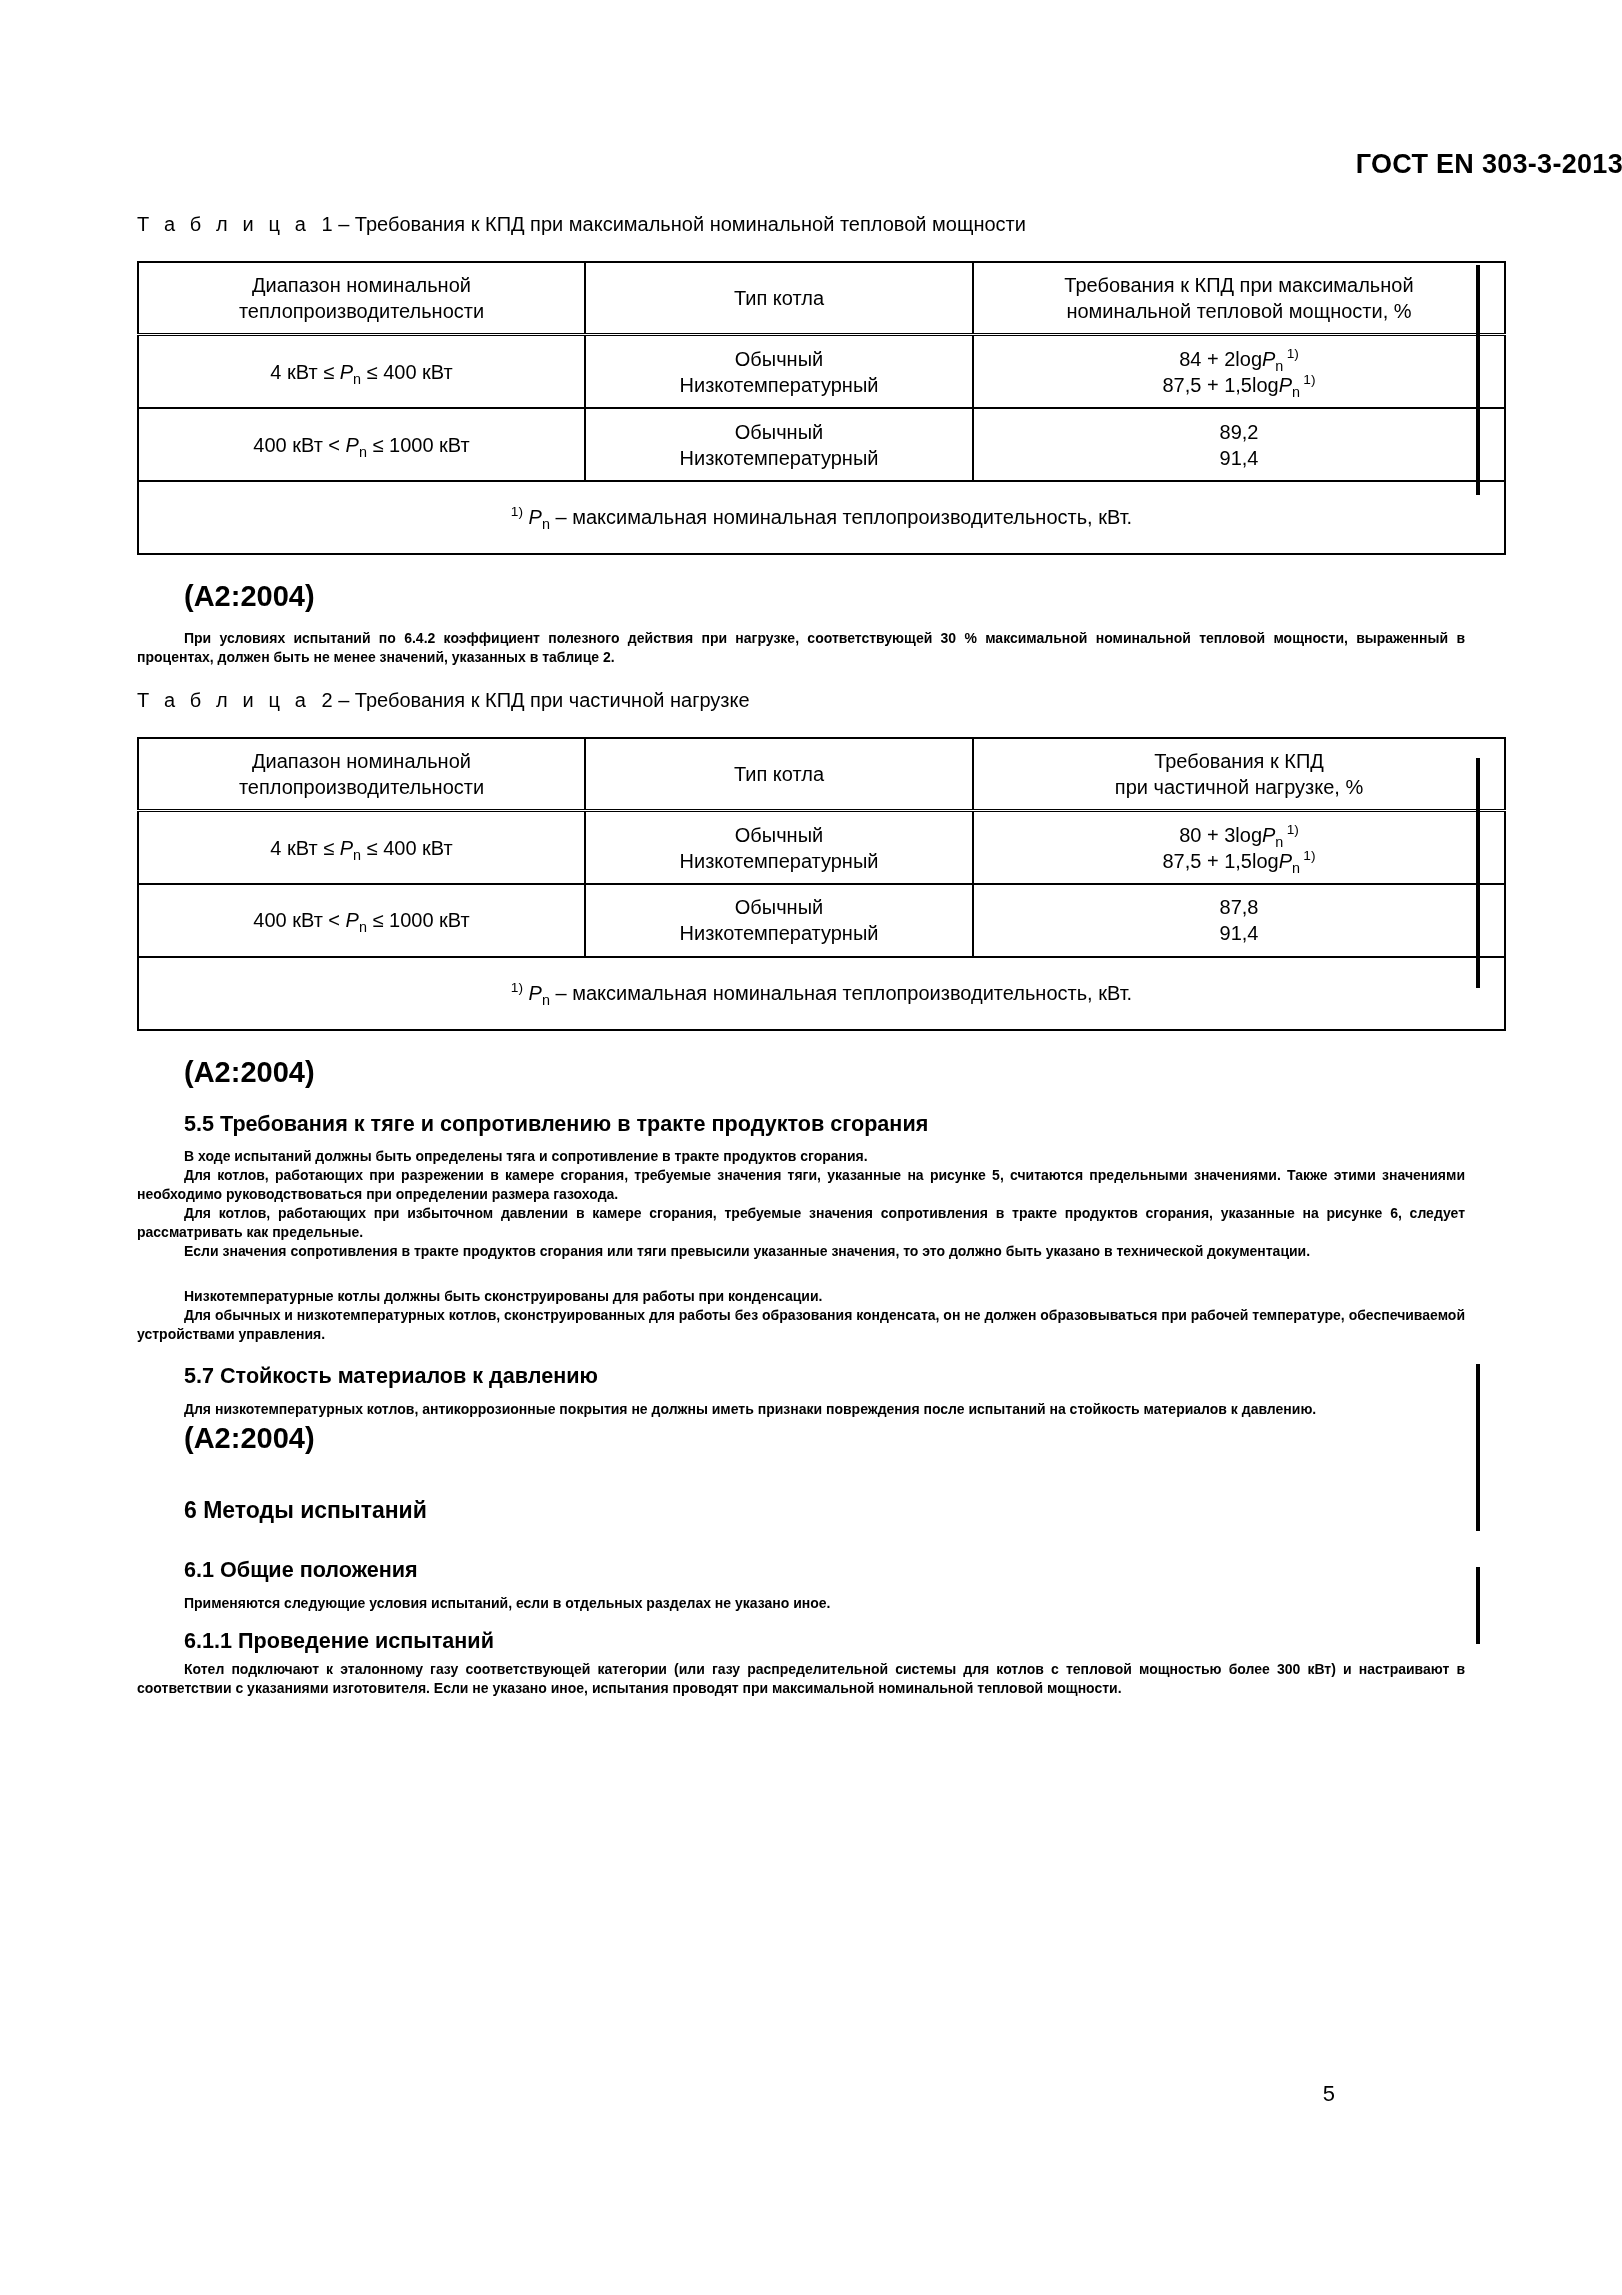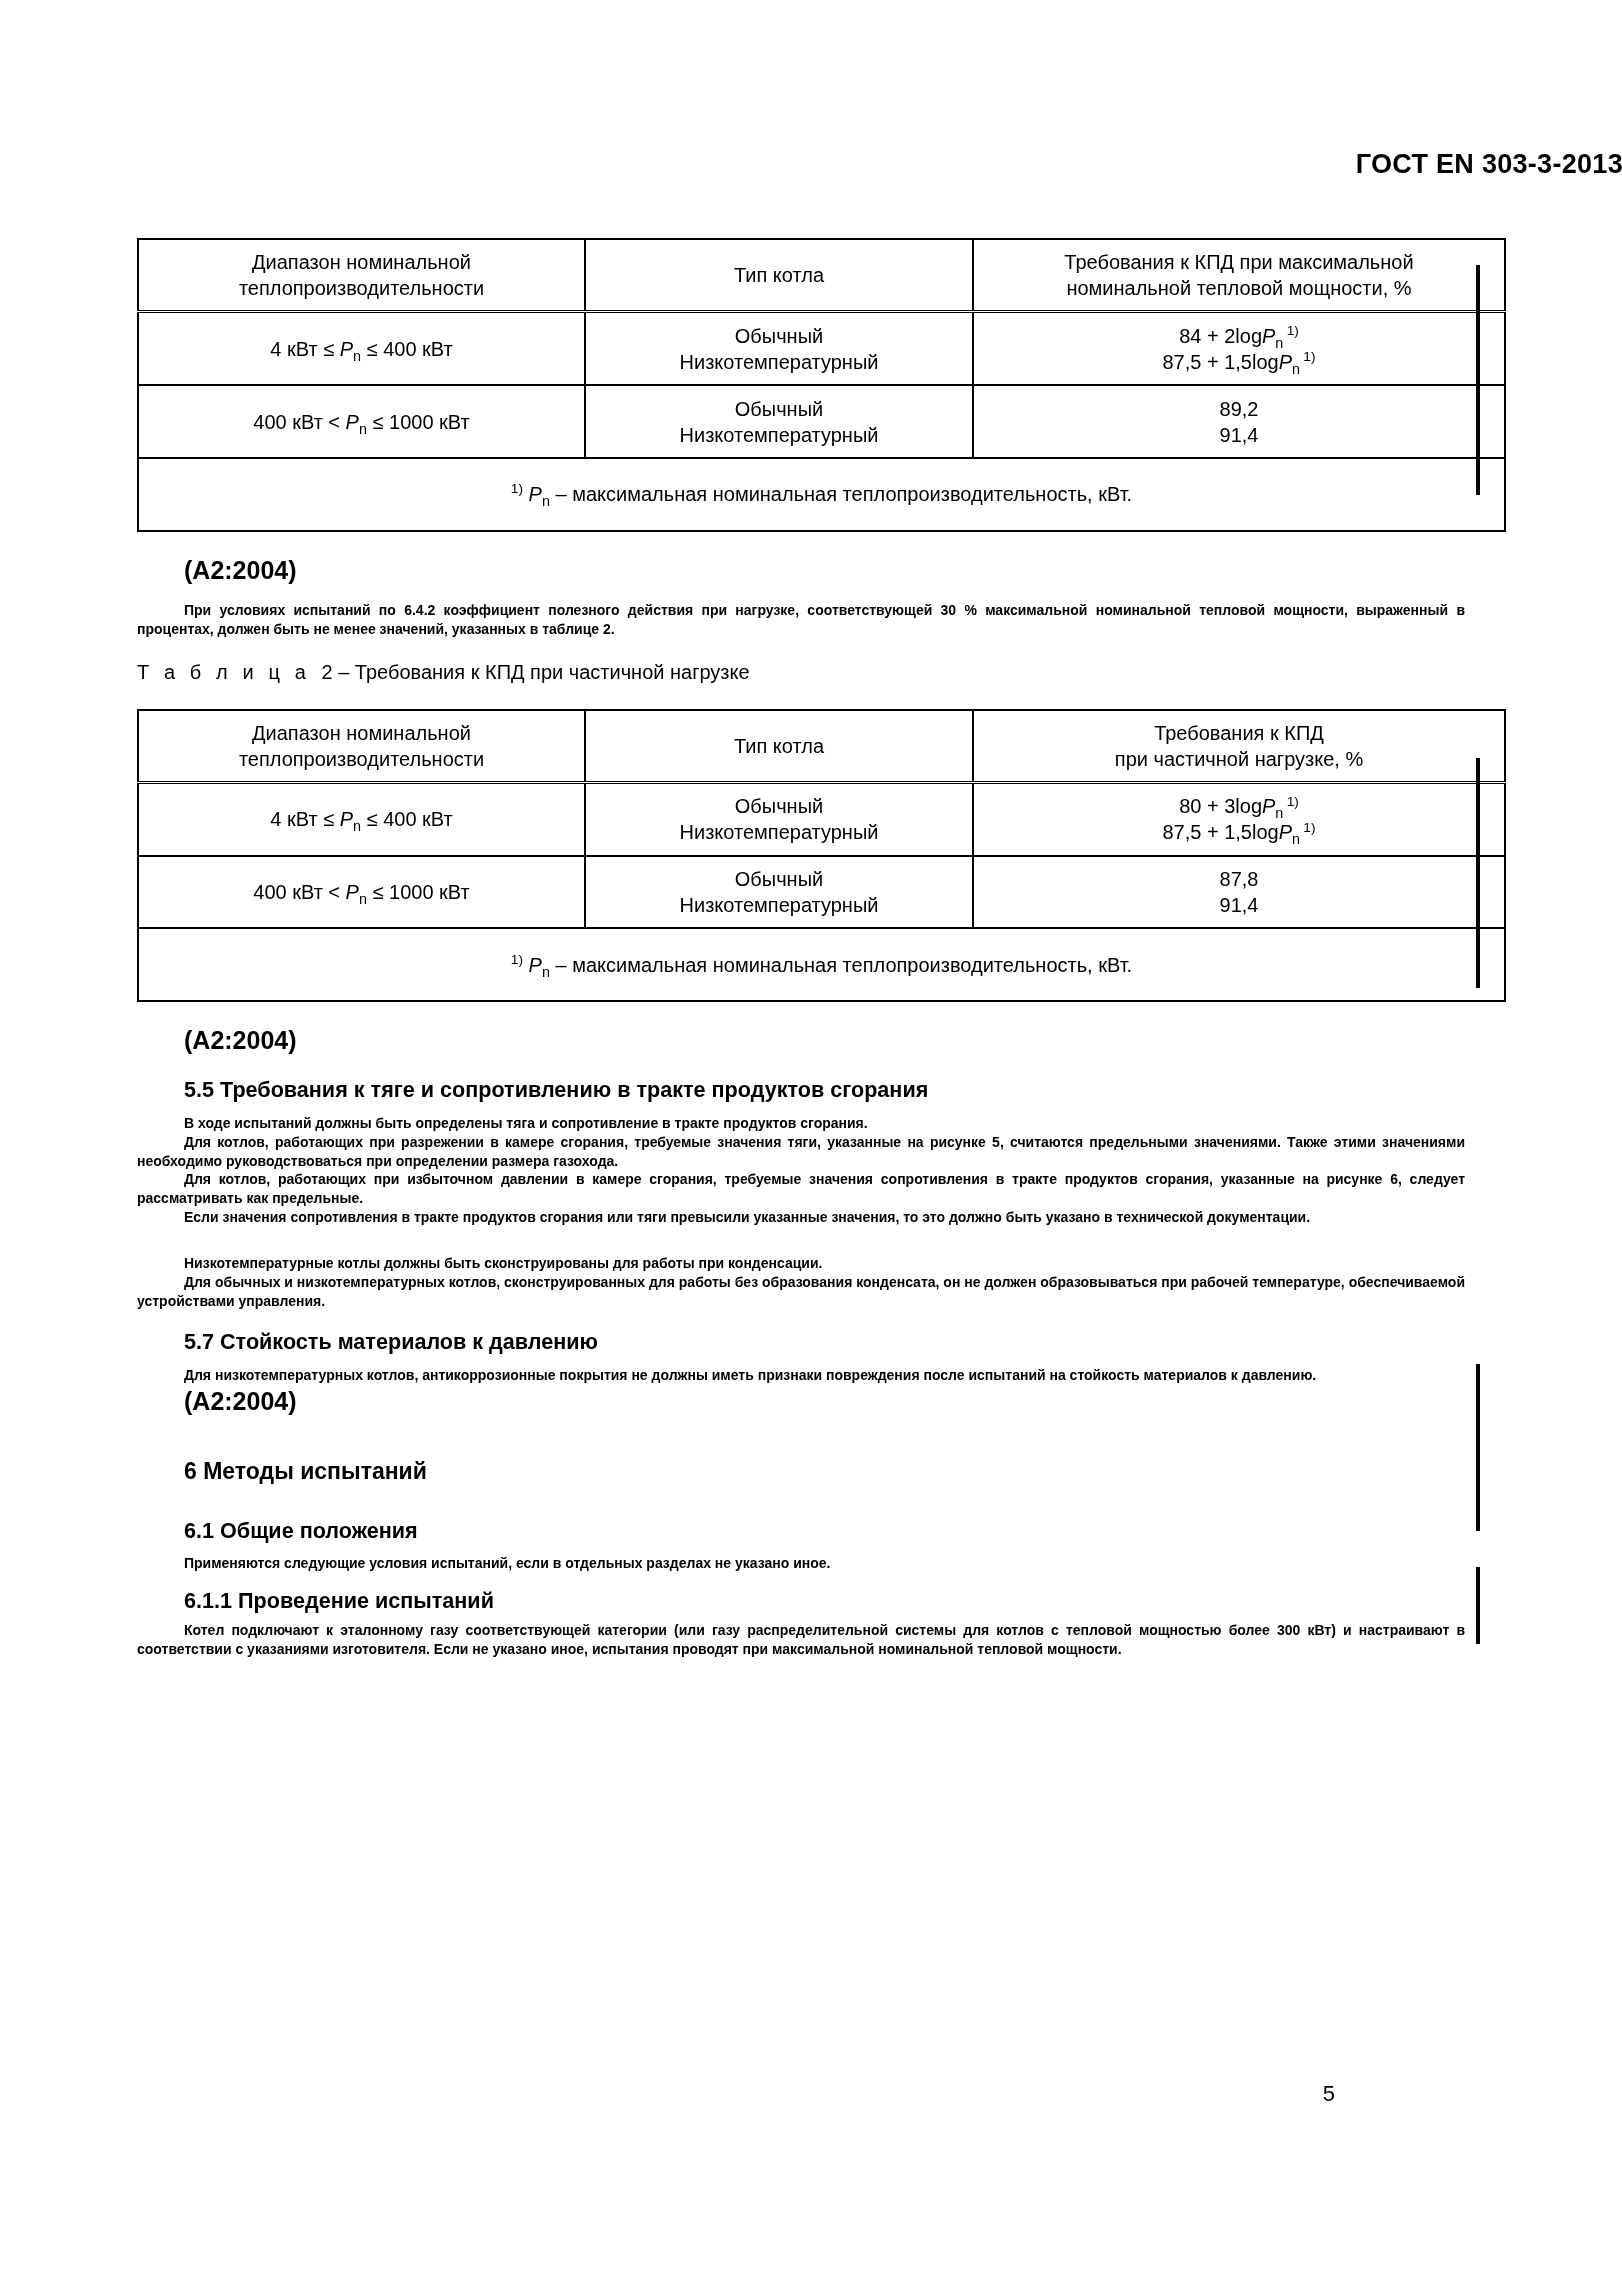--- a/index.html
+++ b/index.html
@@ -115,21 +115,21 @@
     font-size: 21.6px;
     font-weight: bold;
     margin: 0;
     text-indent: 47px;
     line-height: 1.355;
   }
   .heading.big {
     font-size: 23px;
   }
   .note-a2 {
-    font-size: 25px;
+    font-size: 29px;
     font-weight: bold;
     text-indent: 47px;
     margin: 0;
     line-height: 1.355;
   }
   .sp-8  { height: 5.2px; }
   .sp-14 { height: 9.2px; }
   .sp-20 { height: 13px; }
   .sp-26 { height: 17px; }
   .sp-34 { height: 22px; }
@@ -164,20 +164,26 @@
   </div>
 
   <div class="content">
 
     <div class="sp-70"></div>
     <div class="sp-70"></div>
     <div class="sp-70"></div>
     <div class="sp-70"></div>
     <div class="sp-44"></div>
 
+    <p class="table-caption">
+      <span class="tword">Т а б л и ц а</span>&nbsp;
+      <span>1</span>
+      <span>–</span>
+      <span>Требования к КПД при максимальной номинальной тепловой мощности</span>
+    </p>
 
     <table class="gost">
       <thead>
         <tr>
           <td class="col-a">
             <span>Диапазон номинальной</span><br>
             <span>теплопроизводительности</span>
           </td>
           <td class="col-b">
             <span>Тип котла</span>

